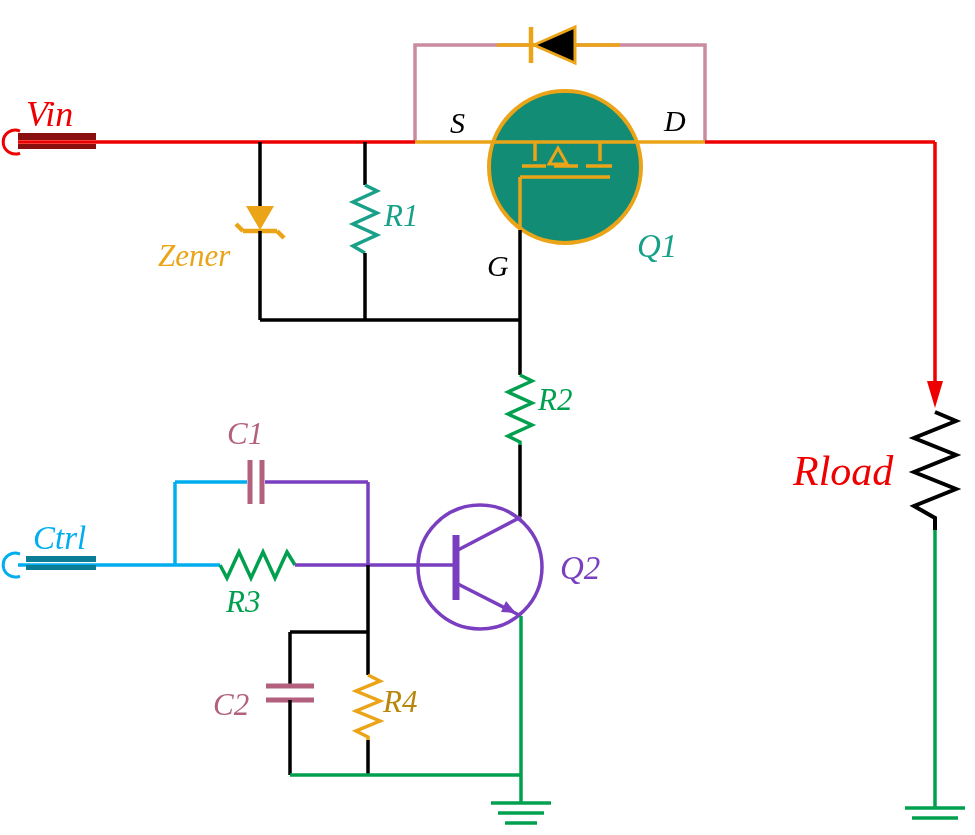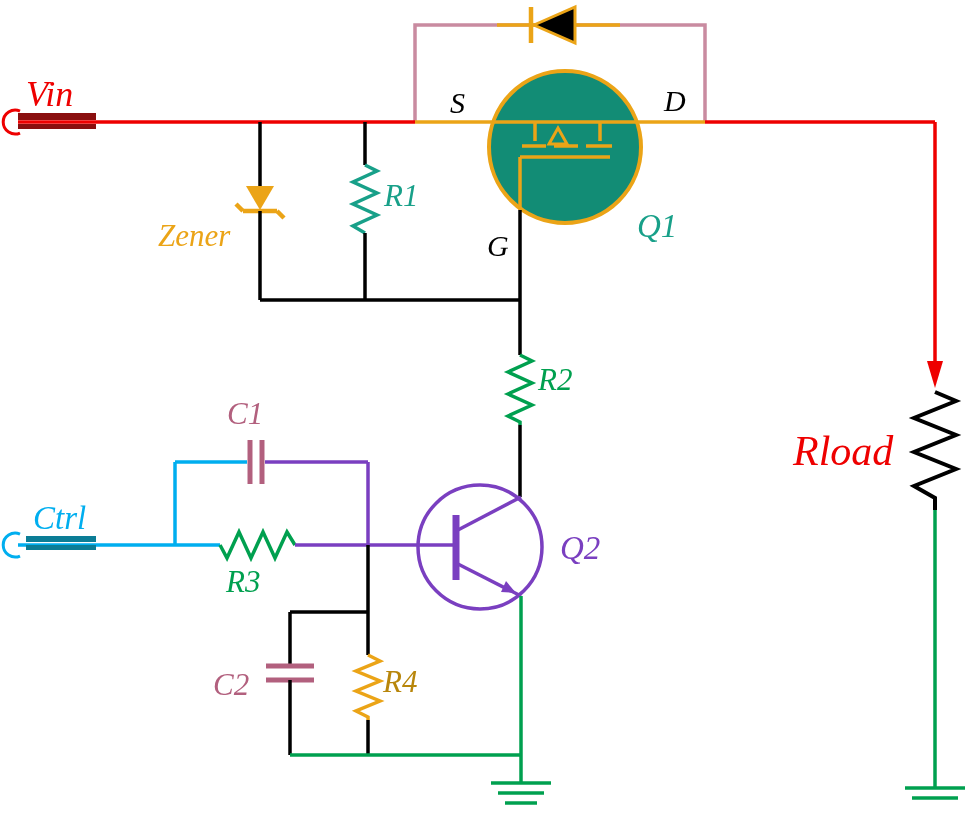--- a/index.html
+++ b/index.html
@@ -1,16 +1,16 @@
 <!DOCTYPE html>
 <html style="--red: #ee0000; --darkred: #8a0f0f; --pink: #c98ba0; --gold: #eba417; --darkgold: #b8860b; --teal: #18a089; --q1fill: #128c75; --green: #00a04f; --purple: #7a3fc0; --cyan: #00aeef; --cyandark: #0b7d96; --mauve: #b2607e; --black: #000000;"><head>
 <meta charset="utf-8">
 <style>
   html,body{margin:0;padding:0;background:#ffffff;}
-  .canvas{width:975px;height:805px;position:relative;background:#ffffff;}
+  .canvas{width:975px;height:805px;position:relative;background:#ffffff;margin-top:20px;}
   svg{display:block;}
   text{font-family:"Liberation Serif","DejaVu Serif",serif;font-style:italic;}
   .sk{fill:none;stroke-linecap:butt;stroke-linejoin:miter;}
   .s-red{stroke:var(--red);}      .t-red{fill:var(--red);} .f-darkred{fill:var(--darkred);}
   .s-pink{stroke:var(--pink);}
   .s-gold{stroke:var(--gold);}    .f-gold{fill:var(--gold);}  .t-gold{fill:var(--gold);}
   .t-darkgold{fill:var(--darkgold);}
   .s-teal{stroke:var(--teal);}    .t-teal{fill:var(--teal);}  .f-q1{fill:var(--q1fill);}
   .s-green{stroke:var(--green);}  .t-green{fill:var(--green);}
   .s-purple{stroke:var(--purple);} .t-purple{fill:var(--purple);} .f-purple{fill:var(--purple);}

